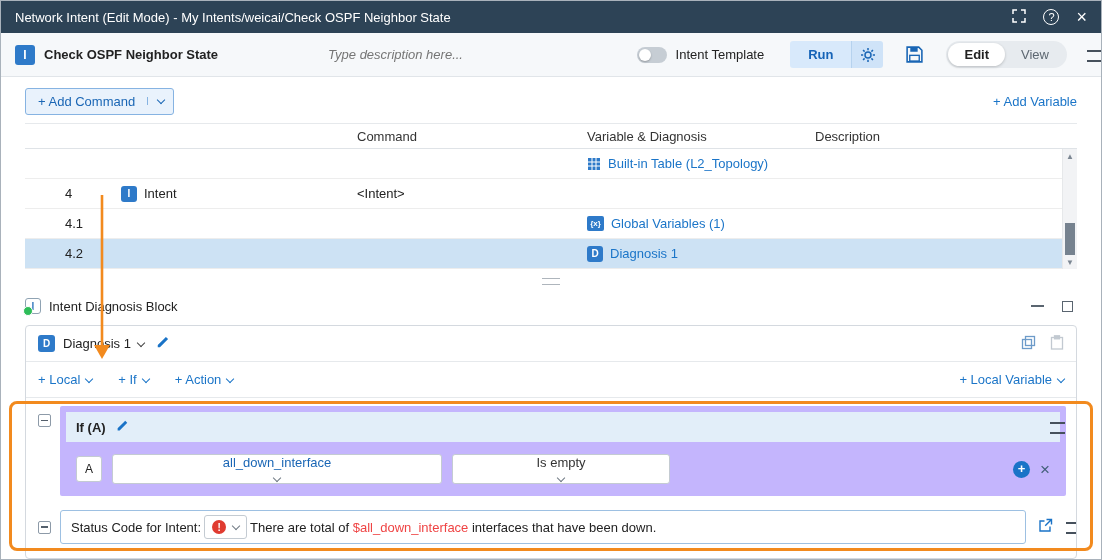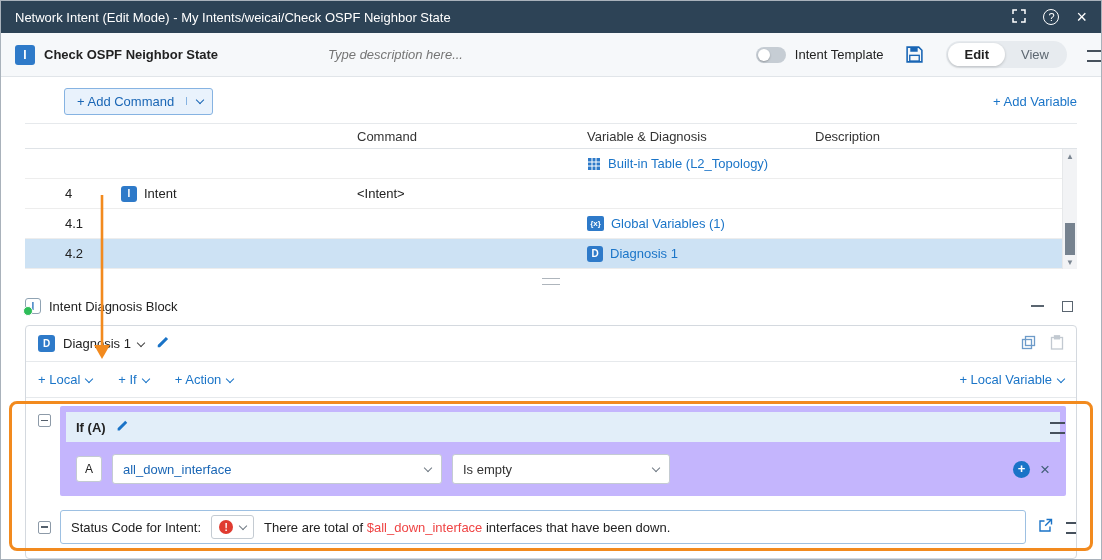--- a/index.html
+++ b/index.html
@@ -42,21 +42,21 @@
           border-bottom: 1.5px solid currentColor; transform: rotate(45deg); margin-bottom: 2px; }
   .hamburger { width: 15px; height: 2px; background: #46515c; position: relative; }
   .hamburger::before, .hamburger::after { content: ""; position: absolute; left: 0; width: 15px; height: 2px; background: #46515c; }
   .hamburger::before { top: -5px; } .hamburger::after { top: 5px; }
   .link { color: #1b75c8; }
 
   
   .content { padding: 10px 24px 0; height: calc(100% - 76px); display: flex; flex-direction: column; }
   .cmd-row { display: flex; align-items: center; justify-content: space-between; height: 28px; }
   .add-cmd { display: flex; align-items: center; border: 1px solid #86b3e2; background: #e9f2fc;
-             border-radius: 3px; color: #1a66b5; overflow: hidden; margin-left: 39px; }
+             border-radius: 3px; color: #1a66b5; overflow: hidden; }
   .add-cmd-main { padding: 5px 12px; display: flex; align-items: center; }
   .add-cmd-arrow { width: 26px; display: flex; align-items: center; justify-content: center; border-left: 1px solid #86b3e2; }
   .add-var { display: flex; align-items: center; gap: 6px; }
 
   
   .tbl { margin-top: 8px; }
   .tbl-header, .tbl-row { display: grid; grid-template-columns: 96px 236px 230px 228px 1fr; align-items: center; }
   .tbl-header { height: 26px; border-top: 1px solid #e6e9ec; border-bottom: 1px solid #dfe3e7; color: #333; }
   .tbl-body-wrap { display: flex; }
   .tbl-body { flex: 1; }
@@ -103,32 +103,32 @@
   .gutter { width: 16px; display: flex; justify-content: center; align-items: flex-start; padding-top: 8px; }
   .collapse-box { width: 13px; height: 13px; border: 1px solid #8d9aa8; background: #fff; position: relative; border-radius: 2px; flex: none; }
   .collapse-box::after { content: ""; position: absolute; left: 2px; right: 2px; top: 50%; height: 1.5px; margin-top: -1px; background: #55606c; }
   .if-container { flex: 1; background: #c4b5fd; padding: 6px 6px 12px; border-radius: 2px; }
   .if-bar { height: 30px; background: #e2eef9; display: flex; align-items: center; padding: 0 10px; gap: 10px; }
   .if-title { font-weight: bold; }
   .cond-row { margin-top: 12px; display: flex; align-items: center; gap: 10px; padding: 0 6px 0 10px; }
   .operand { width: 26px; height: 26px; background: #fff; border: 1px solid #c4cbd2; border-radius: 3px;
              display: flex; align-items: center; justify-content: center; font-size: 12px; flex: none; }
   .select { display: flex; align-items: center; justify-content: space-between; background: #fff;
-            border: 1px solid #c4cbd2; border-radius: 3px; height: 30px; padding: 0 10px; }
+            border: 1px solid #c4cbd2; border-radius: 3px; height: 30px; padding: 0 10px; flex-direction: column; }
   .select .chev { color: #707a84; }
   .sel-var { width: 330px; color: #1a66b5; }
   .sel-op { width: 218px; color: #333; }
   .plus-circle { margin-left: auto; width: 17px; height: 17px; border-radius: 50%; background: #1a73c7; color: #fff;
                  font-weight: bold; font-size: 13px; line-height: 15px; text-align: center; flex: none; }
   .close-x2 { font-size: 17px; color: #44607a; line-height: 1; margin-right: 4px; }
 
   .status-wrap { margin-top: 14px; display: flex; align-items: center; gap: 8px; padding-bottom: 8px; }
   .gutter2 { width: 16px; display: flex; justify-content: center; }
   .status-box { flex: 1; border: 1px solid #9dc0e2; border-radius: 3px; height: 34px; display: flex;
-                align-items: center; padding: 0 10px; gap: 10px; background: #fff; }
+                align-items: center; padding: 0 10px; gap: 3px; background: #fff; }
   .err-select { border: 1px solid #c4cbd2; border-radius: 3px; height: 24px; display: flex; align-items: center;
                 gap: 7px; padding: 0 7px; background: #fff; }
   .err-select .chev { color: #707a84; }
   .err-circle { width: 14px; height: 14px; border-radius: 50%; background: #e03b30; color: #fff; font-weight: bold;
                 font-size: 10px; display: flex; align-items: center; justify-content: center; }
   .status-var { color: #ef4444; }
   .status-actions { display: flex; align-items: center; gap: 13px; margin-left: 4px; }
 
   
   .dropdown-menu { position: absolute; left: 24px; top: 116px; width: 182px; background: #fff;
@@ -159,20 +159,31 @@
 
   <div class="toolbar">
     <span class="intent-icon">I</span>
     <span class="intent-name">Check OSPF Neighbor State</span>
     <input class="desc-input" placeholder="Type description here..." style="">
     <span class="toggle-group">
       <span class="toggle">
           <span class="toggle-knob"></span>
         </span>
       <span>Intent Template</span>
+    </span>
+    <span class="run-split">
+      <span class="run-main">Run</span>
+      <span class="run-gear">
+        <svg width="16" height="16" viewBox="0 0 16 16">
+          <g stroke="#1a66b5" stroke-width="1.5" fill="none">
+            <circle cx="8" cy="8" r="3"></circle>
+            <path d="M8 1v2.2 M8 12.8V15 M1 8h2.2 M12.8 8H15 M3.05 3.05l1.56 1.56 M11.4 11.4l1.56 1.56 M12.95 3.05l-1.56 1.56 M4.6 11.4l-1.56 1.56"></path>
+          </g>
+        </svg>
+      </span>
     </span>
     <span class="save-btn">
       <svg width="19" height="19" viewBox="0 0 18 18">
         <path d="M2 2h11l3 3v11H2z" fill="none" stroke="#1a66b5" stroke-width="1.5"></path>
         <rect x="5" y="2.8" width="7" height="3.6" fill="#1a66b5"></rect>
         <rect x="4.5" y="9.8" width="9" height="5.4" fill="none" stroke="#1a66b5" stroke-width="1.3"></rect>
       </svg>
     </span>
     <span class="seg">
       <span class="seg-item active">Edit</span>

